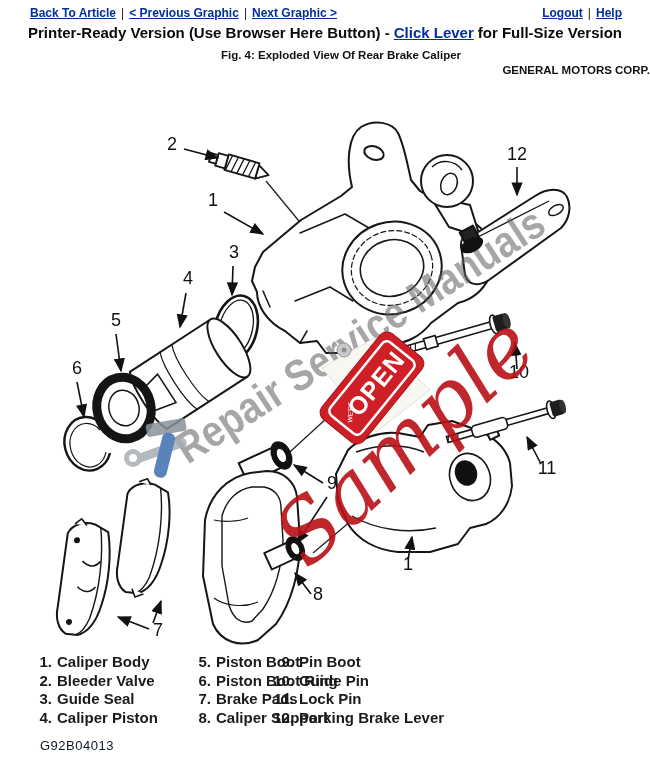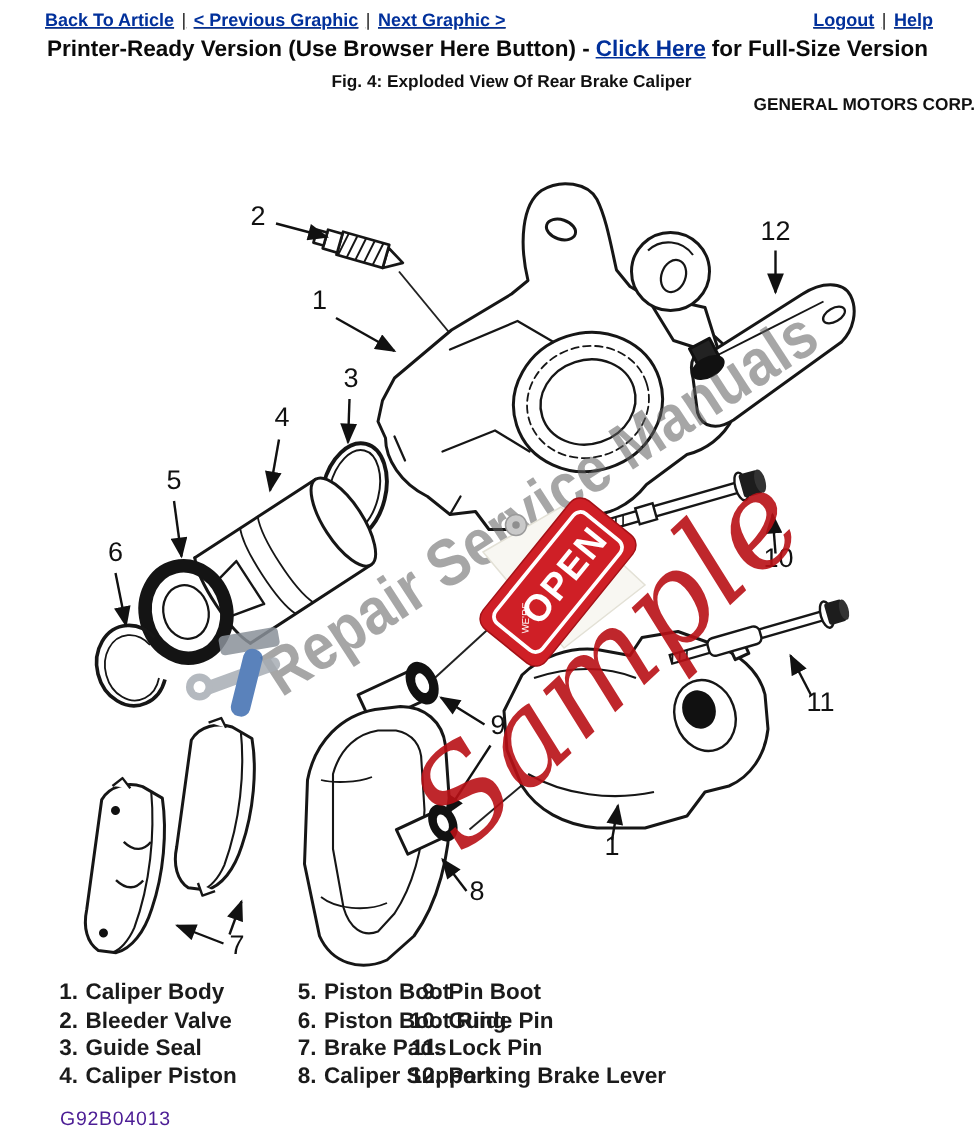--- a/index.html
+++ b/index.html
@@ -1,50 +1,50 @@
 <!DOCTYPE html>
 <html><head>
 <meta charset="utf-8">
 <style>
   html,body{margin:0;padding:0;background:#fff;}
   .page{position:relative;width:650px;height:764px;background:#fff;overflow:hidden;
         font-family:"Liberation Sans",sans-serif;}
   a{color:#01309b;font-weight:bold;text-decoration:underline;cursor:pointer;}
   .navrow{position:absolute;top:6px;left:30px;right:28px;display:flex;
-          justify-content:space-between;font-size:12px;font-weight:bold;color:#111;text-decoration:underline;}
+          justify-content:space-between;font-size:12px;font-weight:bold;color:#111;}
   .sep{color:#222;font-weight:normal;margin:0 5px;}
   .title-line{position:absolute;top:24px;left:0;width:650px;text-align:center;
               font-size:15px;font-weight:bold;color:#0a0a0a;}
   .title-line a{margin:0 4px;}
   .fig-caption{position:absolute;top:49px;left:0;width:650px;text-align:center;
                font-size:11.5px;font-weight:bold;color:#111;padding-left:16px;}
   .company{position:absolute;top:64px;left:0;width:650px;text-align:right;
            font-size:11.5px;font-weight:bold;color:#111;}
   svg.diagram{position:absolute;top:0;left:0;}
   .pcol{position:absolute;top:653px;font-size:15px;line-height:18.6px;color:#1b1b1b;white-space:nowrap;font-weight:bold;}
   #pc1{left:38px}#pc2{left:197px}#pc3{left:272px}
   .pnum{display:inline-block;text-align:right;margin-right:5px;}
   .w-sm{width:14px}.w-lg{width:22px}
-  .doccode{position:absolute;top:738px;left:40px;font-size:13px;color:#4c1d95;letter-spacing:.5px;}
+  .doccode{position:absolute;top:738px;left:40px;font-size:13px;color:#0f172a;letter-spacing:.5px;}
 </style>
 </head>
 <body>
 
 <div class="page">
 
   <div class="navrow">
     <div>
       <a href="#">Back To Article</a><span class="sep">|</span><a href="#">&lt; Previous Graphic</a><span class="sep">|</span><a href="#">Next Graphic &gt;</a>
     </div>
     <div>
       <a href="#">Logout</a><span class="sep">|</span><a href="#">Help</a>
     </div>
   </div>
 
-  <div class="title-line"><span>Printer-Ready Version (Use Browser Here Button) -</span><a href="#">Click Here</a><span>for Full-Size Version</span></div>
+  <div class="title-line"><span>Printer-Ready Version (Use Browser Here Button) -</span><a href="#">Click Lever</a><span>for Full-Size Version</span></div>
 
   <div class="fig-caption">Fig. 4: Exploded View Of Rear Brake Caliper</div>
   <div class="company">GENERAL MOTORS CORP.</div>
 
   <svg class="diagram" width="650" height="764" viewBox="0 0 650 764">
     <defs>
       <marker id="ah" viewBox="0 0 10 8" refX="9" refY="4" markerWidth="9" markerHeight="7" orient="auto-start-reverse">
         <path d="M0,0 L10,4 L0,8 Z" fill="#111"></path>
       </marker>
     </defs>

